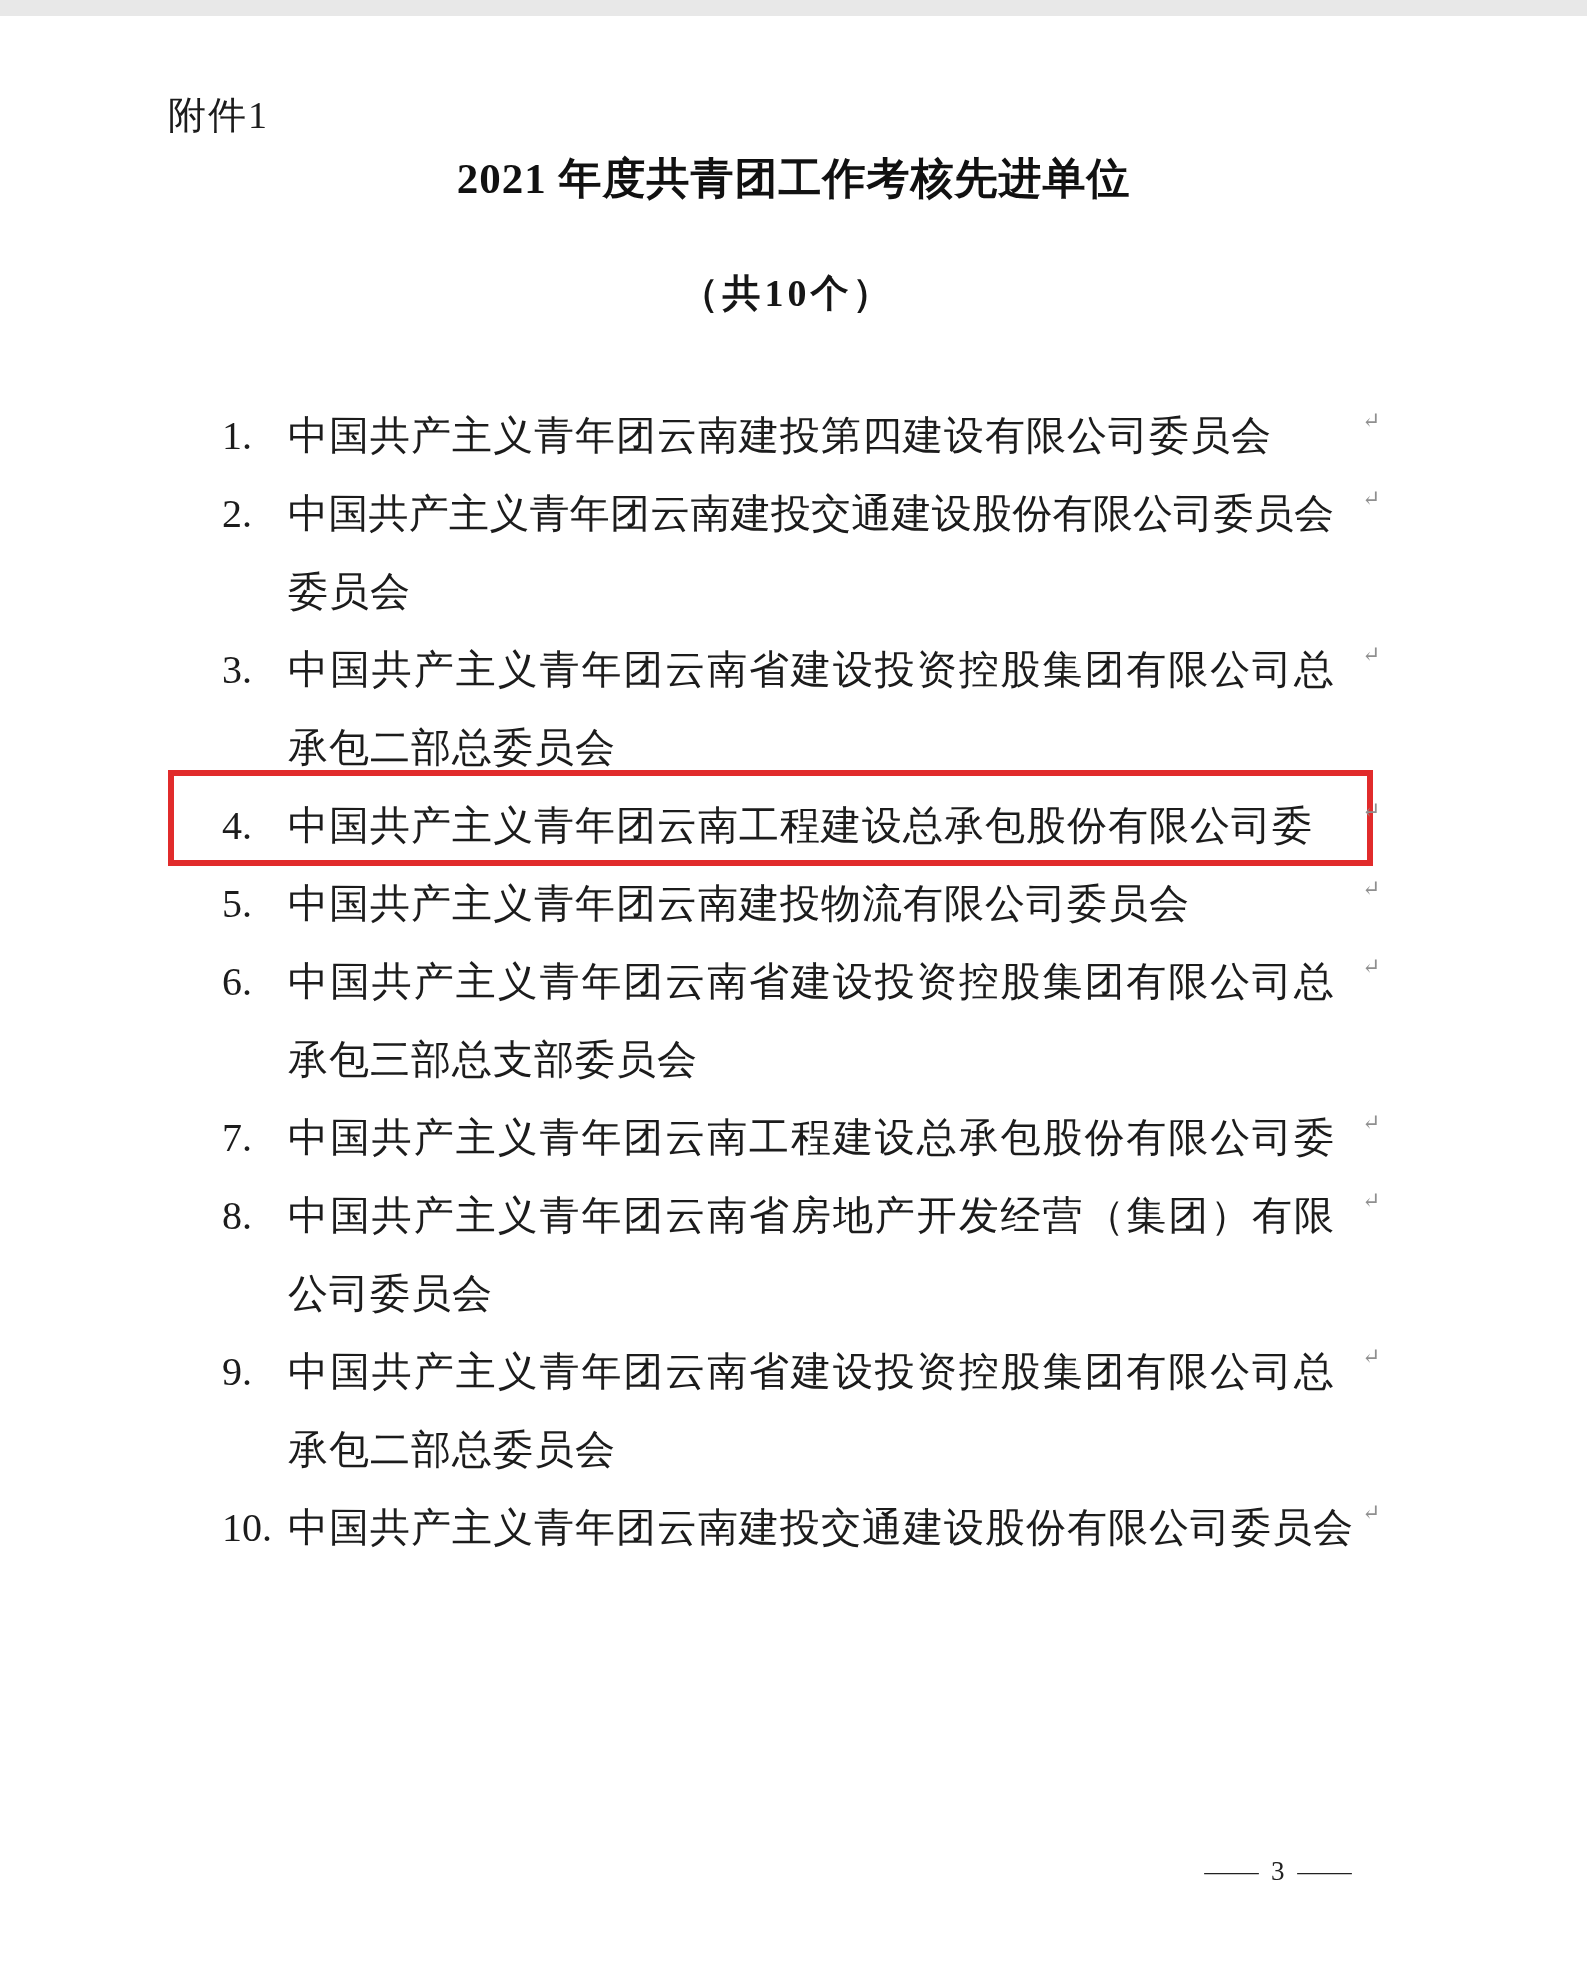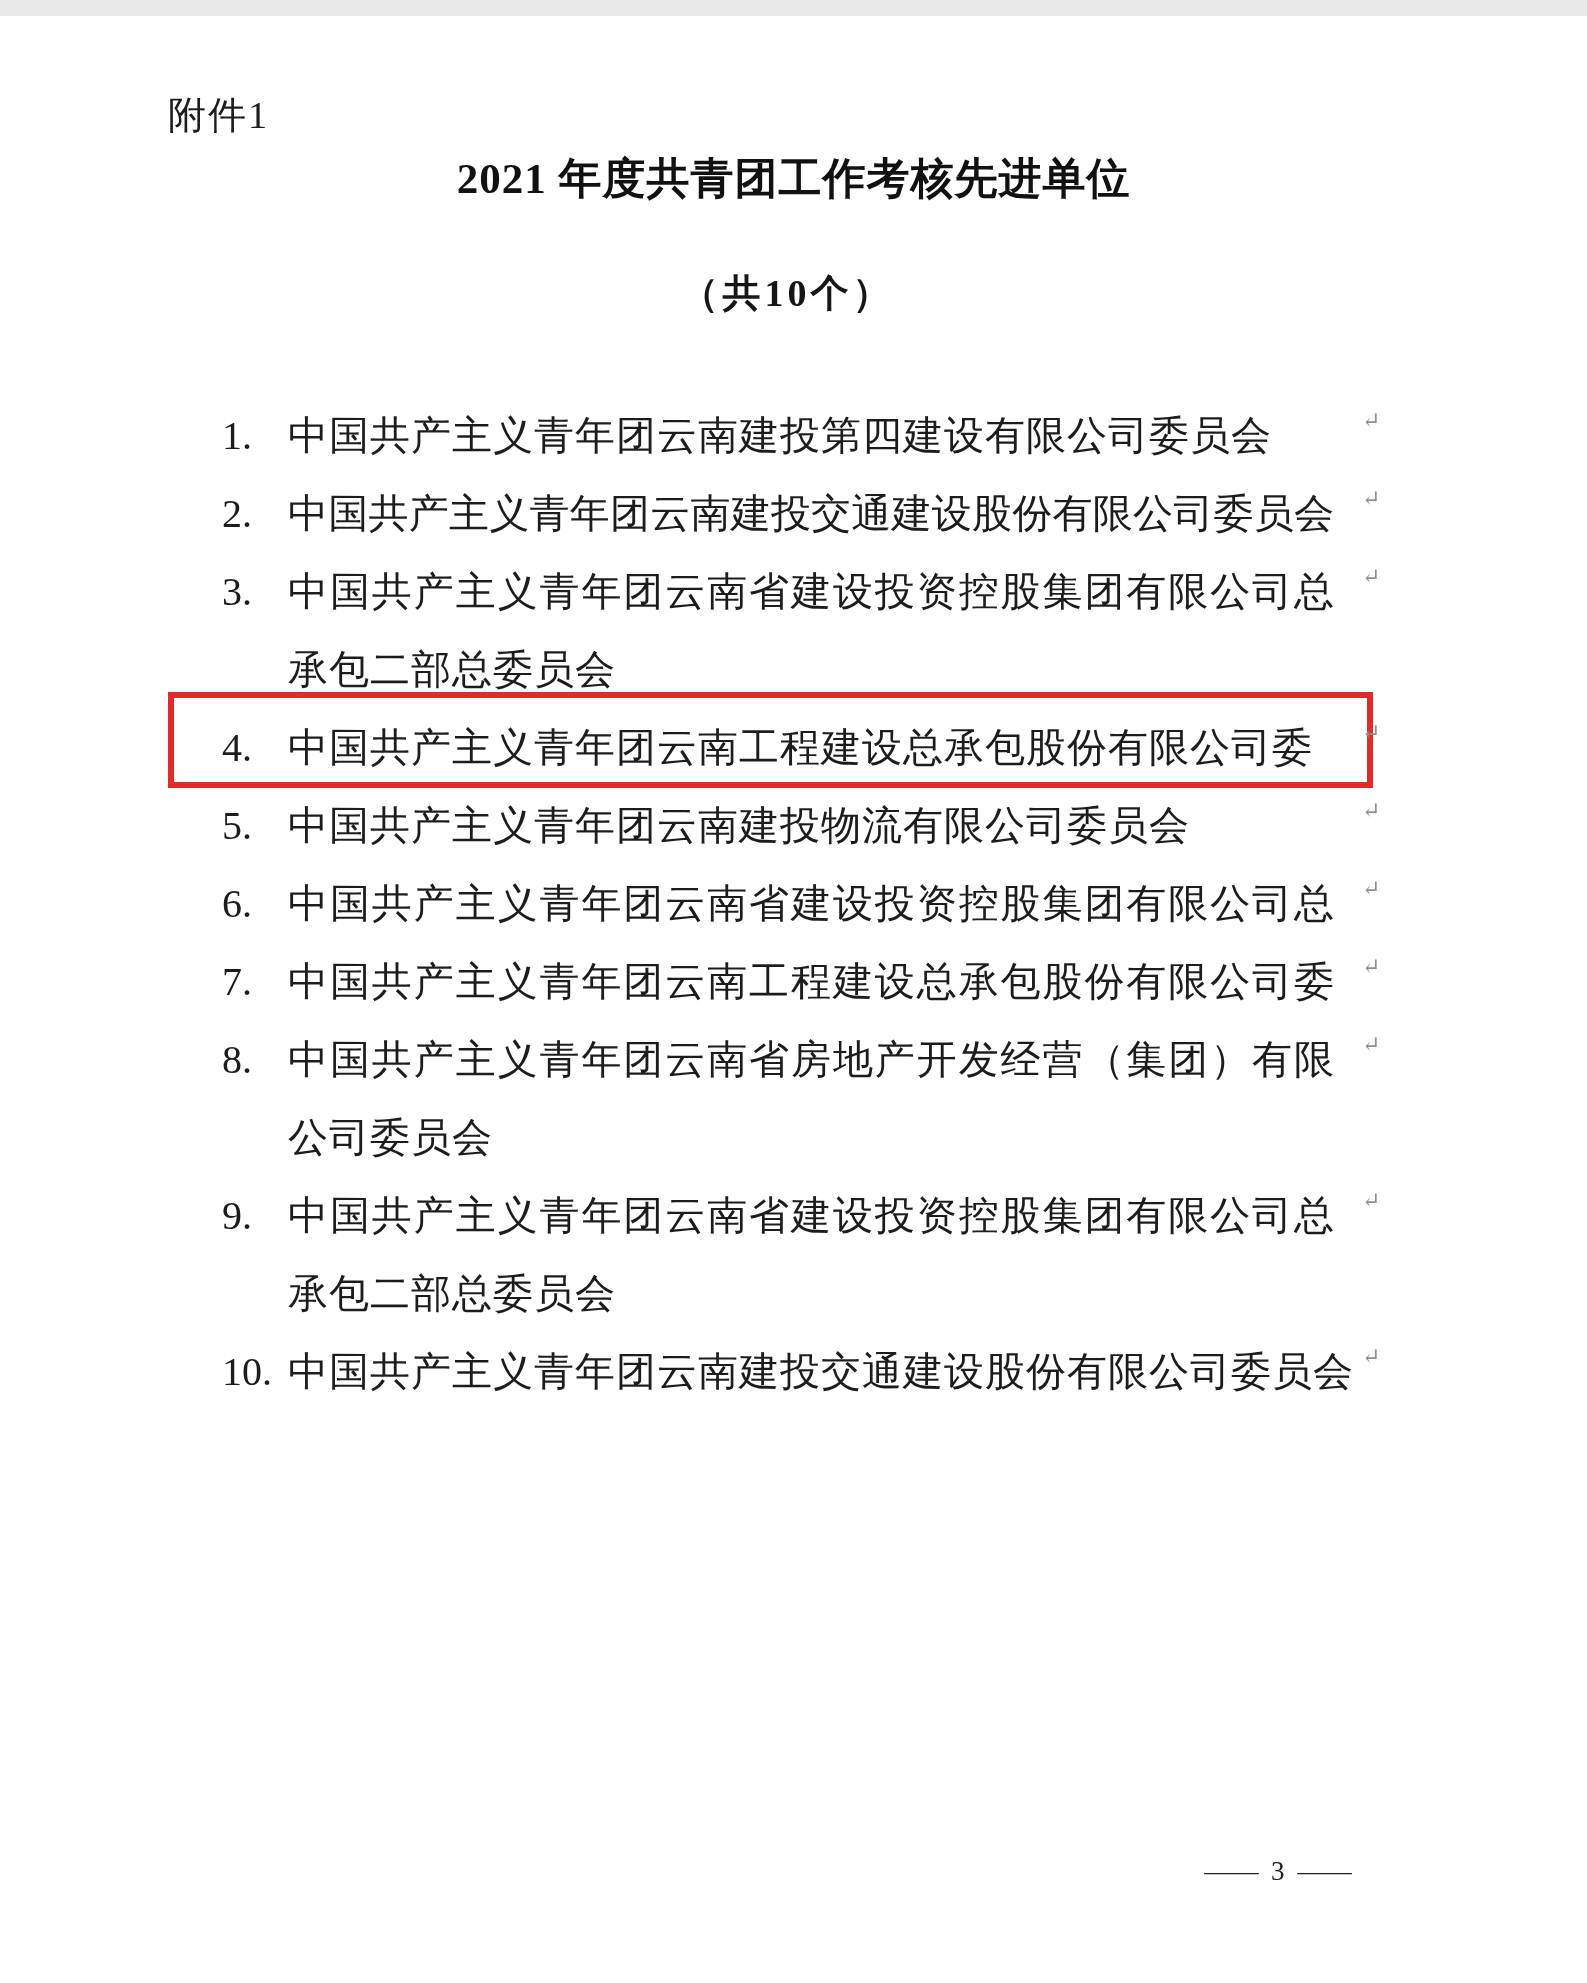--- a/index.html
+++ b/index.html
@@ -116,34 +116,36 @@
   <div class="title">2021 年度共青团工作考核先进单位</div>
 
   <div class="subtitle">（共10个）</div>
 
   <div class="unit-list">
       <div class="item">
         <div class="line"><span class="num">1.</span><span class="txt">中国共产主义青年团云南建投第四建设有限公司委员会</span><span class="pmark">↵</span></div>
       </div>
       <div class="item">
         <div class="line"><span class="num">2.</span><span class="txt just">中国共产主义青年团云南建投交通建设股份有限公司委员会</span><span class="pmark">↵</span></div>
+        <div class="line cont"><span class="txt">委员会</span></div>
       </div>
       <div class="item">
         <div class="line"><span class="num">3.</span><span class="txt just">中国共产主义青年团云南省建设投资控股集团有限公司总</span><span class="pmark">↵</span></div>
         <div class="line cont"><span class="txt">承包二部总委员会</span></div>
       </div>
       <div class="item">
         <div class="highlight-box"></div>
         <div class="line"><span class="num">4.</span><span class="txt">中国共产主义青年团云南工程建设总承包股份有限公司委</span><span class="pmark">↵</span></div>
       </div>
       <div class="item">
         <div class="line"><span class="num">5.</span><span class="txt">中国共产主义青年团云南建投物流有限公司委员会</span><span class="pmark">↵</span></div>
       </div>
       <div class="item">
         <div class="line"><span class="num">6.</span><span class="txt just">中国共产主义青年团云南省建设投资控股集团有限公司总</span><span class="pmark">↵</span></div>
+        <div class="line cont"><span class="txt">承包三部总支部委员会</span></div>
       </div>
       <div class="item">
         <div class="line"><span class="num">7.</span><span class="txt just">中国共产主义青年团云南工程建设总承包股份有限公司委</span><span class="pmark">↵</span></div>
       </div>
       <div class="item">
         <div class="line"><span class="num">8.</span><span class="txt just">中国共产主义青年团云南省房地产开发经营（集团）有限</span><span class="pmark">↵</span></div>
         <div class="line cont"><span class="txt">公司委员会</span></div>
       </div>
       <div class="item">
         <div class="line"><span class="num">9.</span><span class="txt just">中国共产主义青年团云南省建设投资控股集团有限公司总</span><span class="pmark">↵</span></div>

